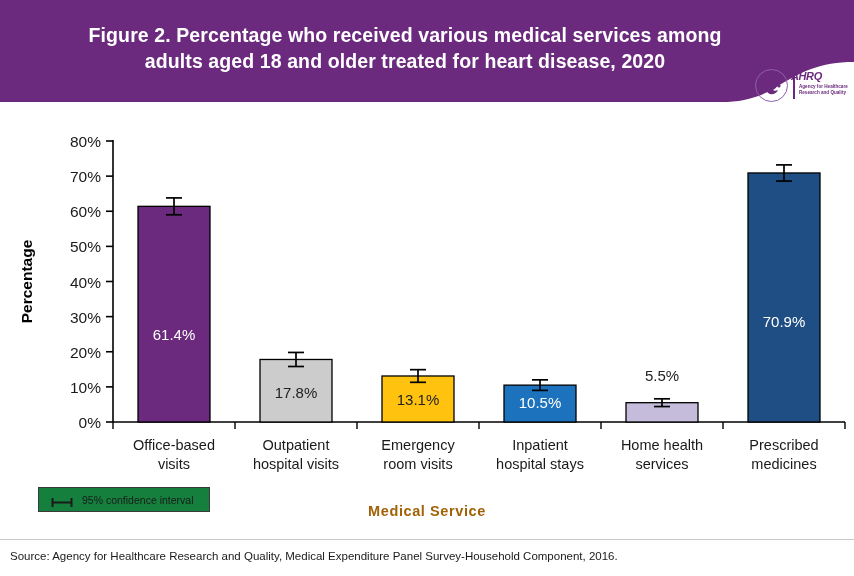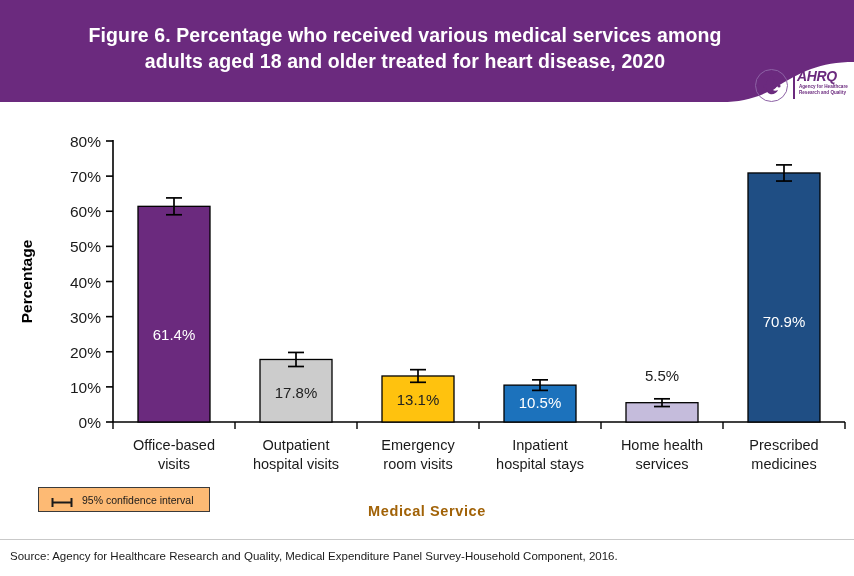--- a/index.html
+++ b/index.html
@@ -60,22 +60,22 @@
     box-sizing: border-box;
   }
   .ahrq-divider {
     position: absolute;
     left: 38px; top: 3px;
     width: 1.5px; height: 28px;
     background: #6B2A7E;
   }
   .ahrq-word {
     position: absolute;
-    left: 42px; top: 1px;
-    font-size: 14px;
+    left: 36px; top: 1px;
+    font-size: 11px;
     font-weight: bold;
     font-style: italic;
     color: #6B2A7E;
     letter-spacing: -0.4px;
     line-height: 14px;
   }
   .ahrq-tag {
     position: absolute;
     left: 44px; top: 16px;
     font-size: 4.6px;
@@ -95,21 +95,21 @@
   .chart-svg { display: block; }
 
   
   .legend-box {
     position: absolute;
     left: 38px;
     top: 487px;
     width: 172px;
     height: 25px;
     border: 1.3px solid #3a3a3a;
-    background: #fdba74;
+    background: #15803d;
     box-sizing: border-box;
   }
   .legend-inner {
     position: absolute;
     left: 0; top: 0;
     width: 100%; height: 100%;
     display: flex;
     align-items: center;
     padding-left: 12px;
     box-sizing: border-box;
@@ -160,21 +160,21 @@
 </style>
 </head>
 <body>
 
 <div class="header">
   <svg class="header-bg" width="854" height="110" viewBox="0 0 854 110">
     <path d="M0,0 H854 V62 C820,62 800,72 775,88 C760,97 742,102 722,102 H0 Z" fill="#6B2A7E"></path>
   </svg>
 
   <div class="header-title">
-    <span>Figure 6. Percentage who received various medical services among</span>
+    <span>Figure 2. Percentage who received various medical services among</span>
     <span class="line2">adults aged 18 and older treated for heart disease, 2020</span>
   </div>
 
   <div class="ahrq-logo">
     <div class="ahrq-eagle">
       <svg width="31" height="31" viewBox="0 0 31 31">
         <path d="M16 5 C12 7 10 11 11 15 C9 14 7 15 7 17 C8 18 10 18 11 18
                  C10 20 11 23 14 24 C17 25 21 23 22 20 C20 21 18 21 17 20
                  C19 19 21 17 21 15 C19 16 17 16 16 15 C18 13 19 10 17 7 Z" fill="#6B2A7E"></path>
         <circle cx="23" cy="16" r="1.6" fill="#6B2A7E"></circle>

